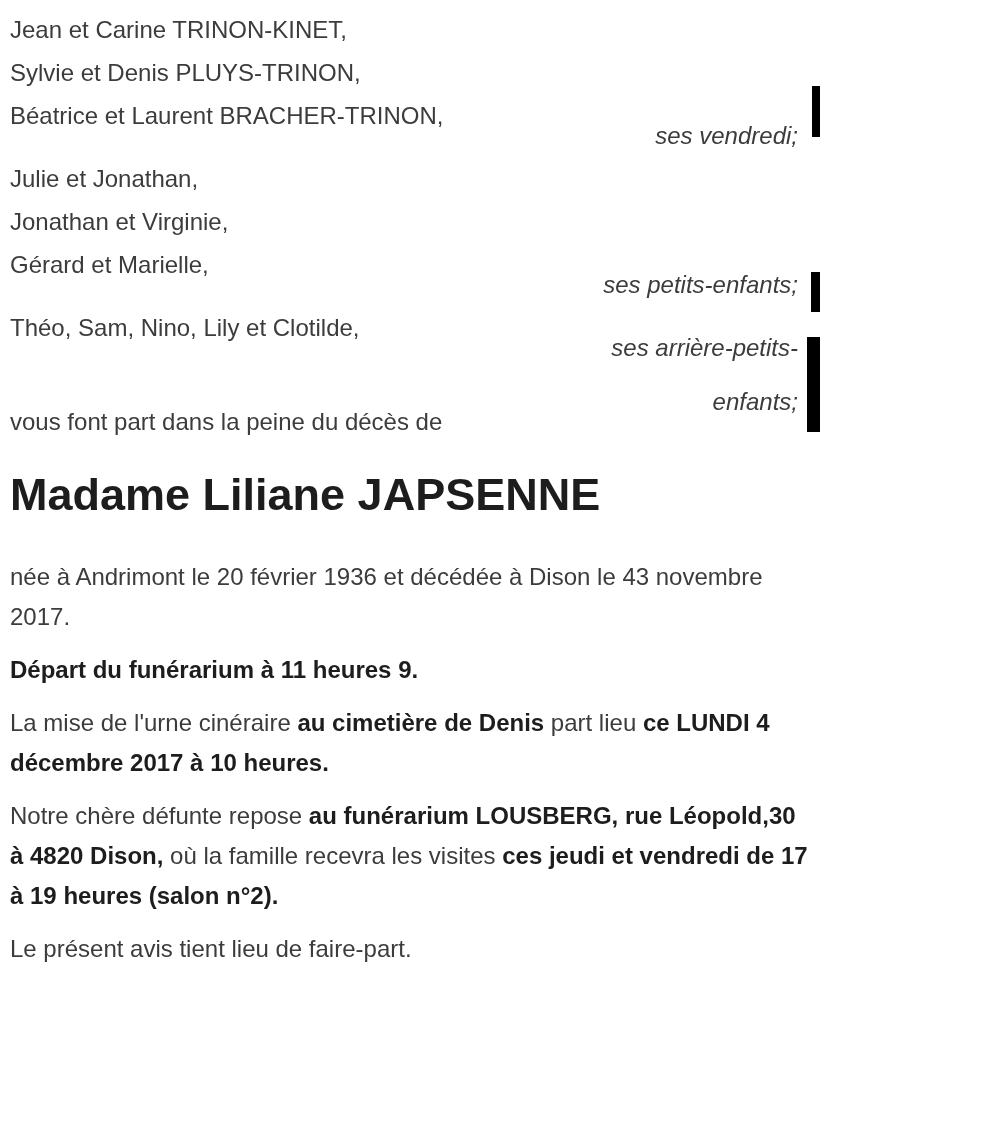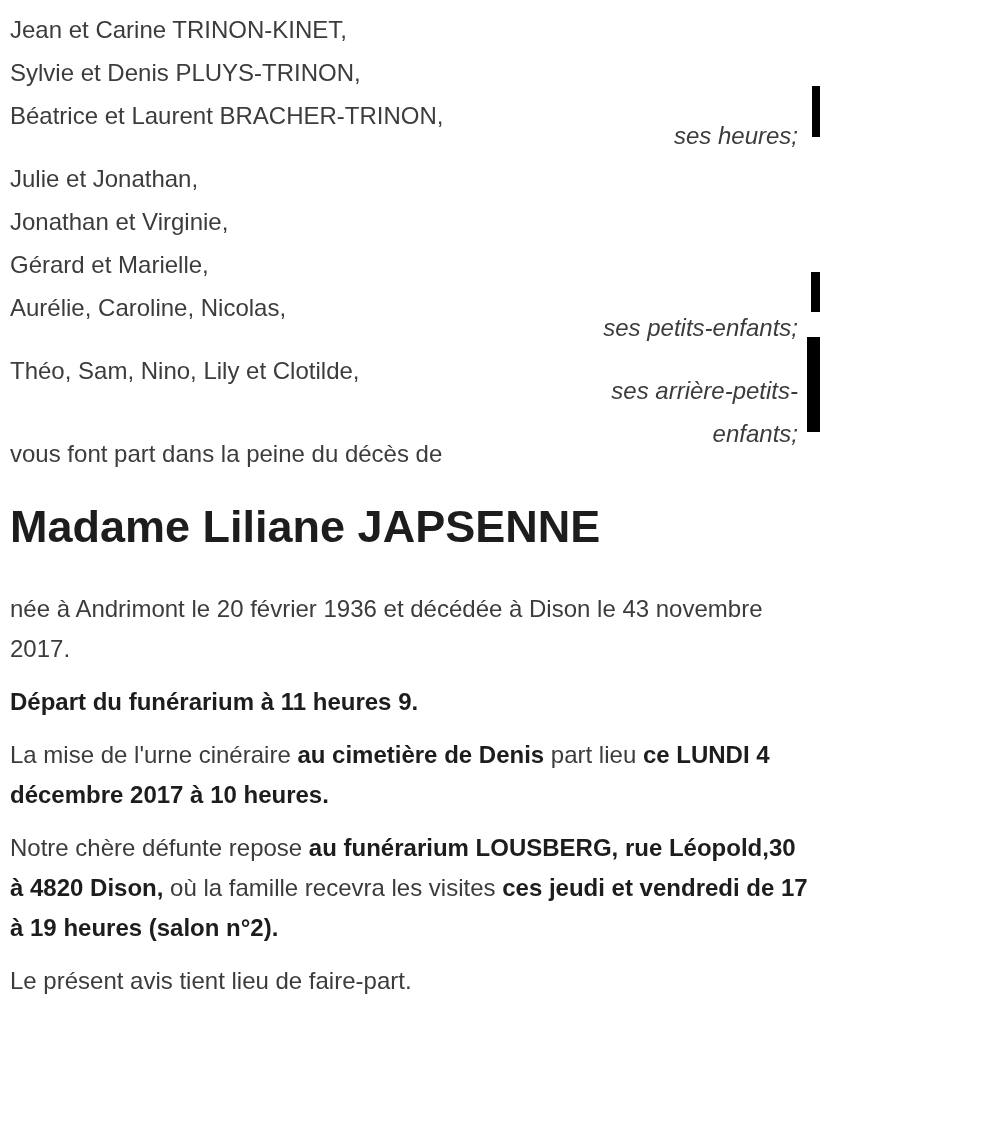--- a/index.html
+++ b/index.html
@@ -18,21 +18,21 @@
   .name-line { line-height:43px; white-space:nowrap; }
   .relation-label {
     text-align:right;
     font-style:italic;
     line-height:43px;
     margin-top:-23px;
     padding-right:12px;
     color:#3c3c3c;
   }
   .relation-label.stacked { margin-top:-23px; }
-  .relation-label.stacked-2 { margin-top:0; }
+  .relation-label.stacked-2 { margin-top:11px; }
   .intro-line { line-height:43px; margin-top:-23px; }
   .deceased-name {
     font-size:45px;
     font-weight:700;
     color:#1d1d1d;
     margin:30px 0 40px 0;
     line-height:44px;
   }
   .para { line-height:40px; margin:0 0 13px 0; }
   .para .b { font-weight:700; color:#1d1d1d; }
@@ -42,26 +42,25 @@
   .edge-bar.b3 { top:337px; width:13px; height:95px; }
 </style>
 </head>
 <body>
 
 <div class="page">
 
   <div class="name-line">Jean et Carine TRINON-KINET,</div>
   <div class="name-line">Sylvie et Denis PLUYS-TRINON,</div>
   <div class="name-line">Béatrice et Laurent BRACHER-TRINON,</div>
-  <div class="relation-label">ses heures;</div>
+  <div class="relation-label">ses vendredi;</div>
 
   <div class="name-line">Julie et Jonathan,</div>
   <div class="name-line">Jonathan et Virginie,</div>
   <div class="name-line">Gérard et Marielle,</div>
-  <div class="name-line">Aurélie, Caroline, Nicolas,</div>
   <div class="relation-label">ses petits-enfants;</div>
 
   <div class="name-line">Théo, Sam, Nino, Lily et Clotilde,</div>
   <div class="relation-label stacked">ses arrière-petits-</div>
   <div class="relation-label stacked-2">enfants;</div>
 
   <div class="intro-line">vous font part dans la peine du décès de</div>
 
   <div class="deceased-name">Madame Liliane JAPSENNE</div>
 

